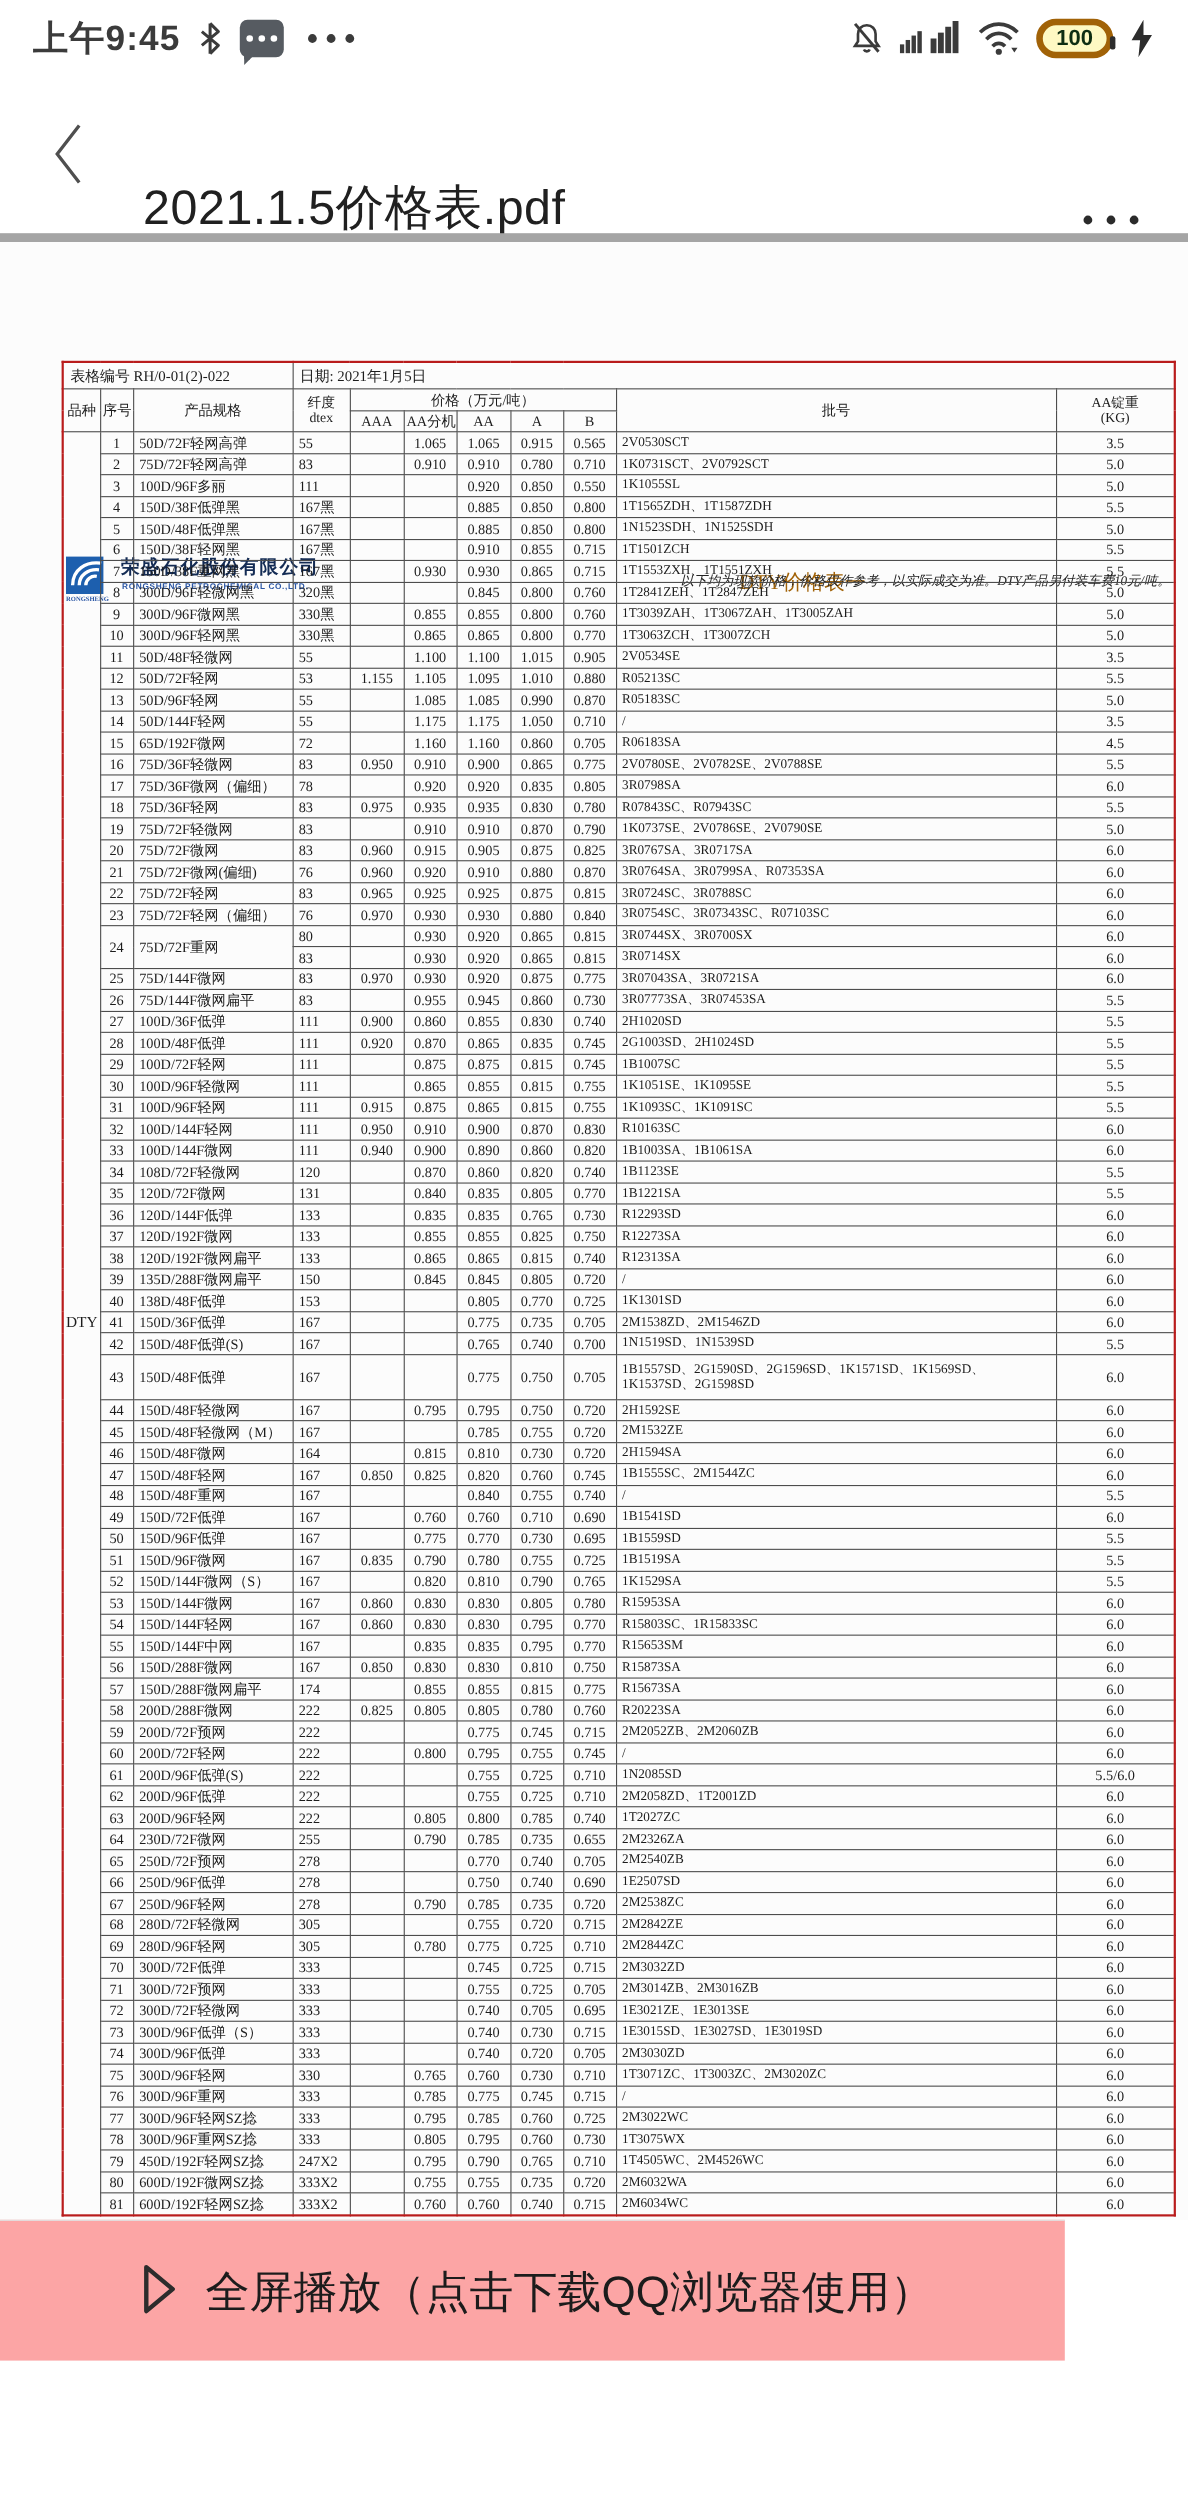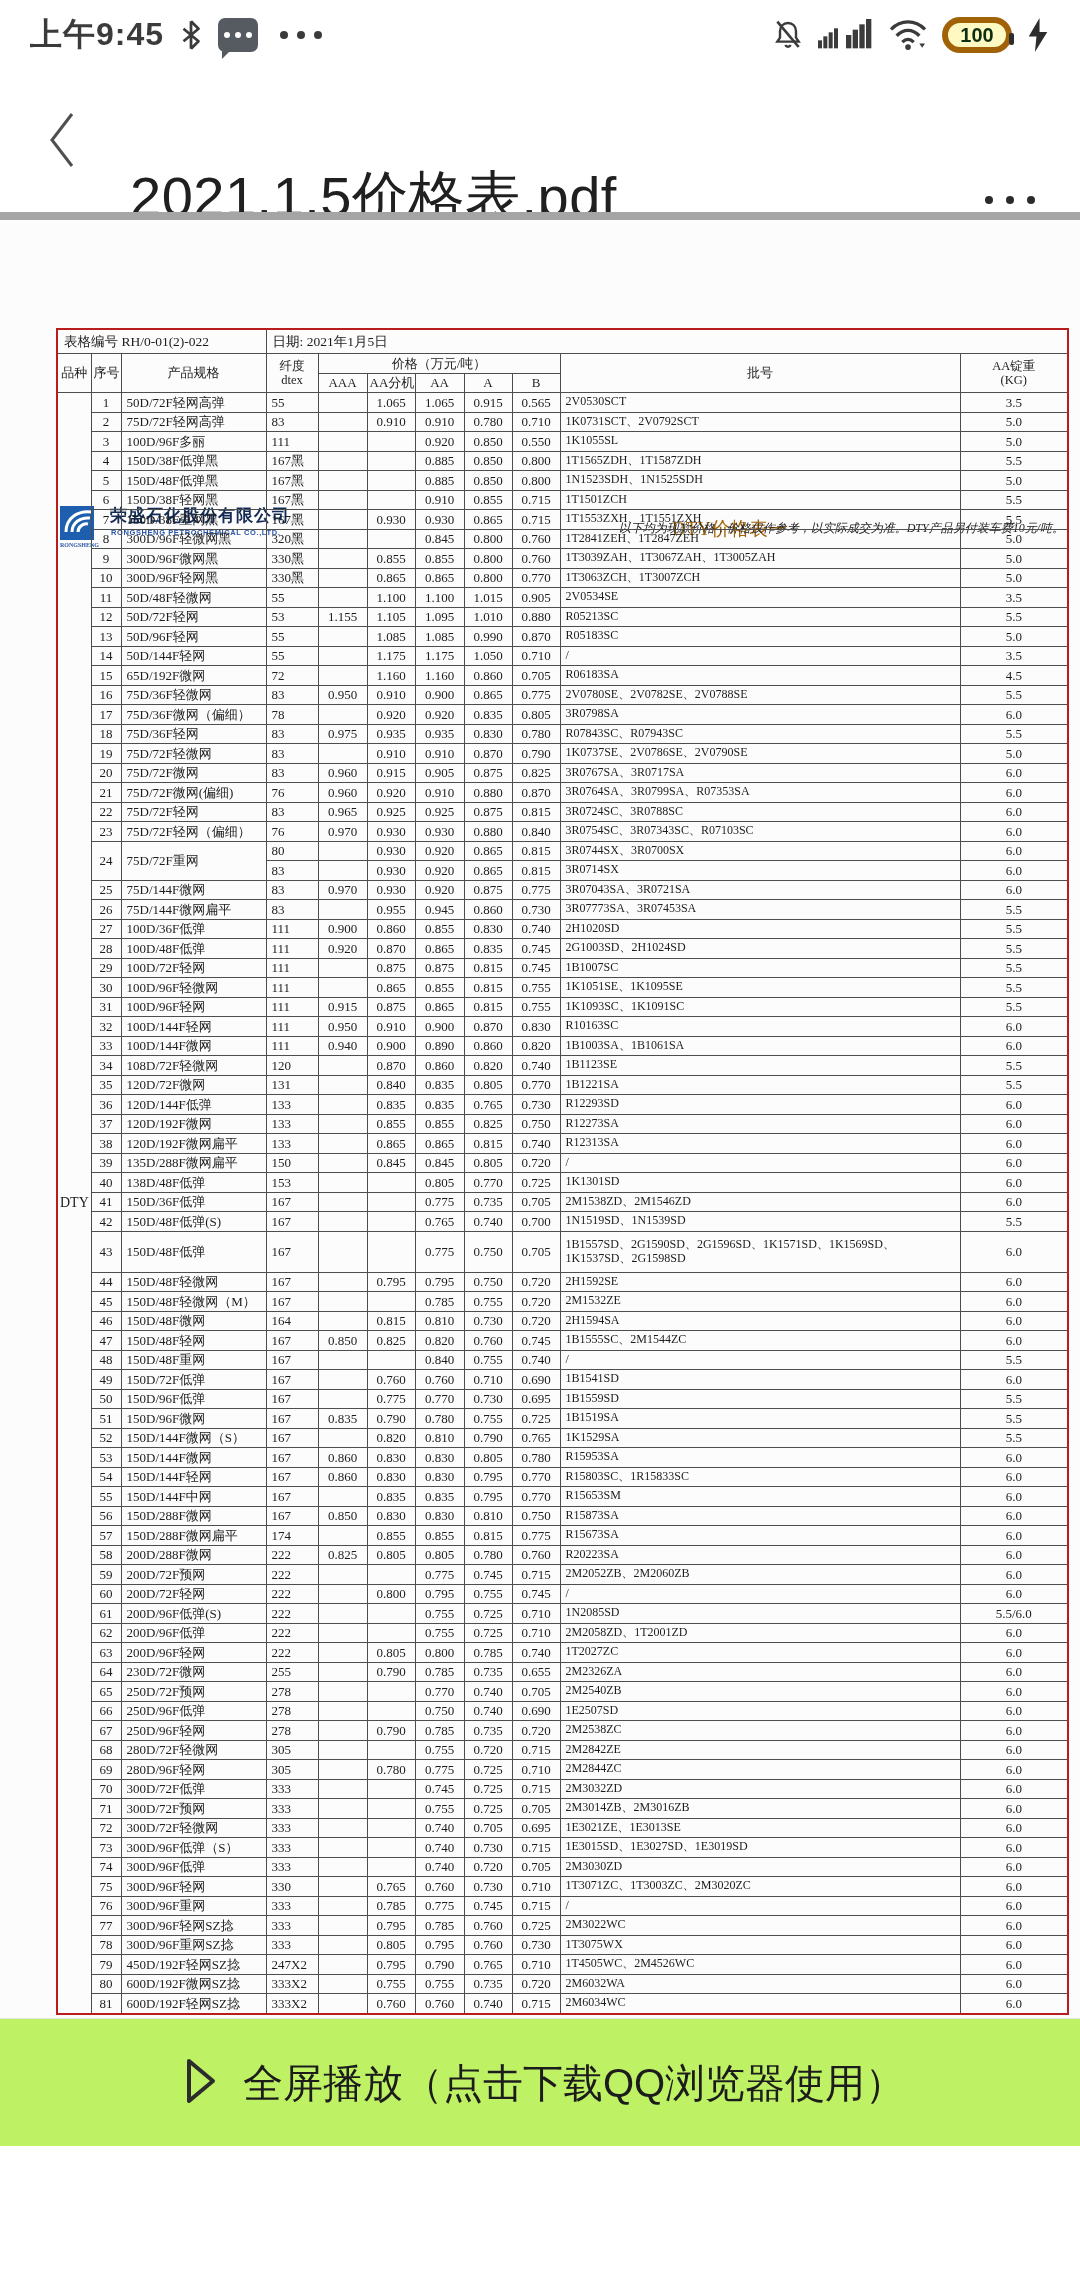--- a/index.html
+++ b/index.html
@@ -21,21 +21,21 @@
   .sb-spacer{flex:1;}
   .battery{width:70px;height:36px;border:6px solid #a16207;border-radius:18px;background:#fef9c3;
            display:flex;align-items:center;justify-content:center;font-size:20px;font-weight:700;
            color:#0e2e12;box-sizing:border-box;position:relative;}
   .battery:after{content:"";position:absolute;right:-8px;top:10px;width:5px;height:12px;
                  background:#2d2d2d;border-radius:2px;}
 
   
   .app-header{position:absolute;top:64px;left:0;width:1080px;height:148px;background:#fff;}
   .back-chevron{position:absolute;left:44px;top:44px;}
-  .hdr-title{position:absolute;left:130px;top:96px;font-size:56px;color:#202020;letter-spacing:0.5px;}
+  .hdr-title{position:absolute;left:130px;top:96px;font-size:44px;color:#202020;letter-spacing:0.5px;}
   .hdr-subtitle{position:absolute;left:133px;top:156px;font-size:29px;color:#8f8f8f;}
   .hdr-menu{position:absolute;left:985px;top:132px;display:flex;gap:13px;}
   .hdr-menu i{width:8px;height:8px;border-radius:50%;background:#2b2b2b;}
 
   .divider{position:absolute;top:212px;left:0;width:1080px;height:8px;background:#a5a5a5;}
 
   
   .pdf-page{position:absolute;top:220px;left:0;width:1080px;height:1798px;background:#fcfcfc;}
   .doc{font-family:"Liberation Serif","DejaVu Serif",serif;color:#1e1e1e;}
   .logo-icon{position:absolute;left:60px;top:282px;width:40px;height:40px;}
@@ -57,21 +57,21 @@
   .price-table .meta td{height:23px;font-size:13.5px;text-align:left;padding-left:6px;}
   .price-table .hrow td{text-align:center;font-size:13px;}
   .price-table td.c{text-align:center;}
   .price-table td.l{text-align:left;padding-left:5px;}
   .price-table td.batch{font-size:12px;white-space:normal;line-height:1.15;}
   .price-table tr.tall td{height:40px;}
   .price-table td.cat{font-size:14px;text-align:left;font-weight:400;}
   .hsmall{display:block;font-size:12.5px;line-height:1.15;}
 
   
-  .play-bar{position:absolute;top:2018px;left:0;width:1080px;height:128px;background:#bef264;
+  .play-bar{position:absolute;top:2018px;left:0;width:968px;height:128px;background:#fca5a5;
             border-top:1px solid #e2e2e2;display:flex;align-items:center;justify-content:center;gap:20px;}
   .play-label{font-size:40px;color:#1c1c1c;}
 
   
   .nav-bar{position:absolute;top:2146px;left:0;width:1080px;height:134px;background:#fff;}
 </style>
 </head>
 <body>
 
 <div class="screen">

